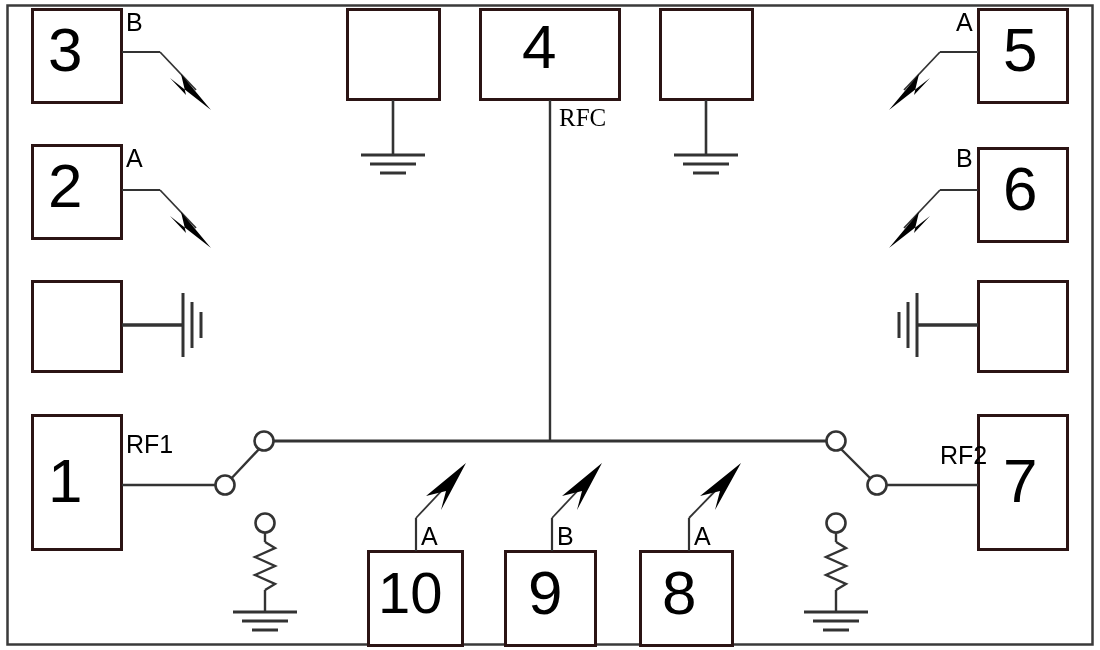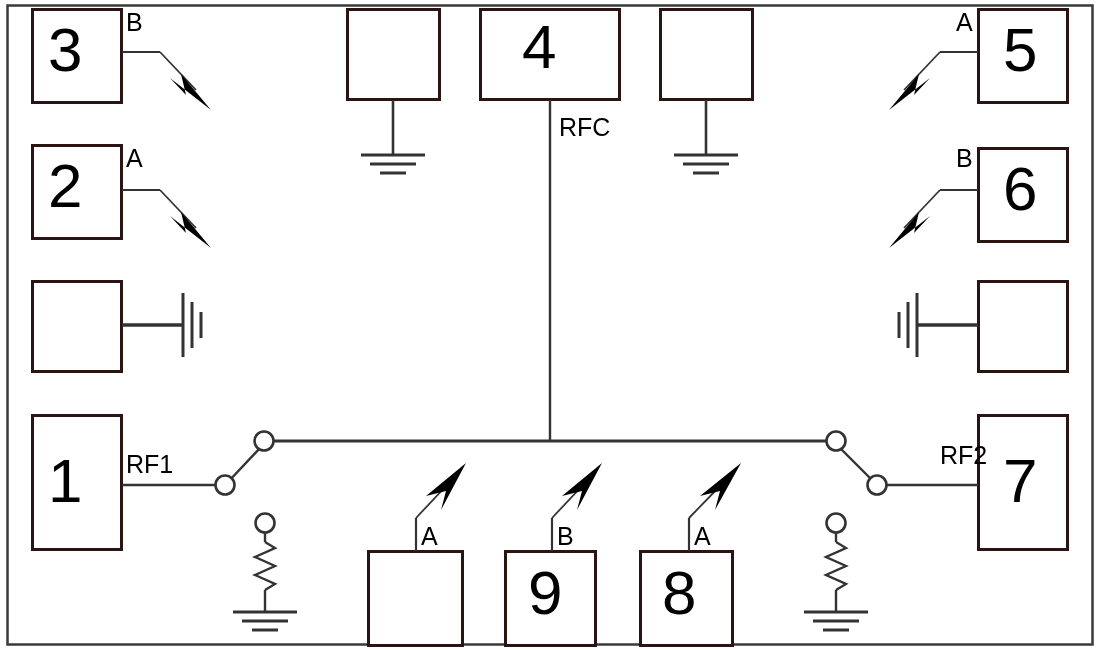--- a/index.html
+++ b/index.html
@@ -160,28 +160,29 @@
     </g>
   </svg>
 
   <div class="lbl num" style="left:48px;  top:19px;">3</div>
   <div class="lbl num" style="left:48px;  top:155px;">2</div>
   <div class="lbl num" style="left:48px;  top:450px;">1</div>
   <div class="lbl num" style="left:522px; top:16px;">4</div>
   <div class="lbl num" style="left:1003px;top:19px;">5</div>
   <div class="lbl num" style="left:1003px;top:158px;">6</div>
   <div class="lbl num" style="left:1003px;top:450px;">7</div>
+  <div class="lbl num two-digit" style="left:378px;top:564px;">10</div>
   <div class="lbl num" style="left:528px; top:562px;">9</div>
   <div class="lbl num" style="left:662px; top:562px;">8</div>
 
   <div class="lbl port" style="left:126px; top:10px;">B</div>
   <div class="lbl port" style="left:126px; top:146px;">A</div>
   <div class="lbl port" style="left:956px; top:10px;">A</div>
   <div class="lbl port" style="left:956px; top:146px;">B</div>
   <div class="lbl port" style="left:421px; top:524px;">A</div>
   <div class="lbl port" style="left:557px; top:524px;">B</div>
   <div class="lbl port" style="left:694px; top:524px;">A</div>
 
-  <div class="lbl rf" style="left:126px; top:452px;">RF1</div>
+  <div class="lbl rf" style="left:126px; top:432px;">RF1</div>
   <div class="lbl rf" style="left:940px; top:443px;">RF2</div>
-  <div class="lbl rf" style="left:559px; top:115px;">RFC</div>
+  <div class="lbl rf" style="left:559px; top:105px;font-family:Liberation Serif, serif;">RFC</div>
 
 </div>
 
 </body></html>

